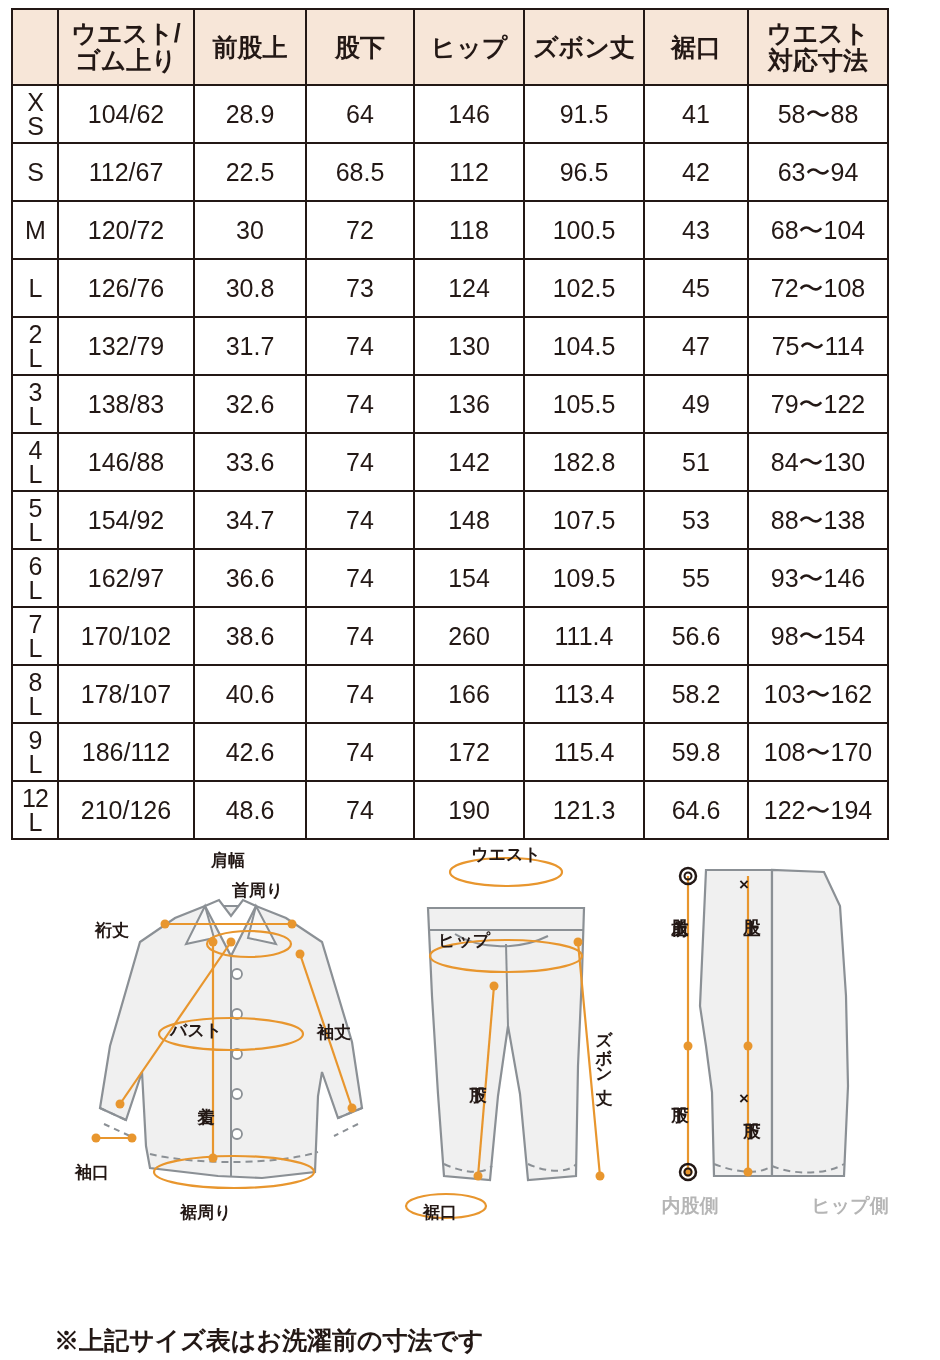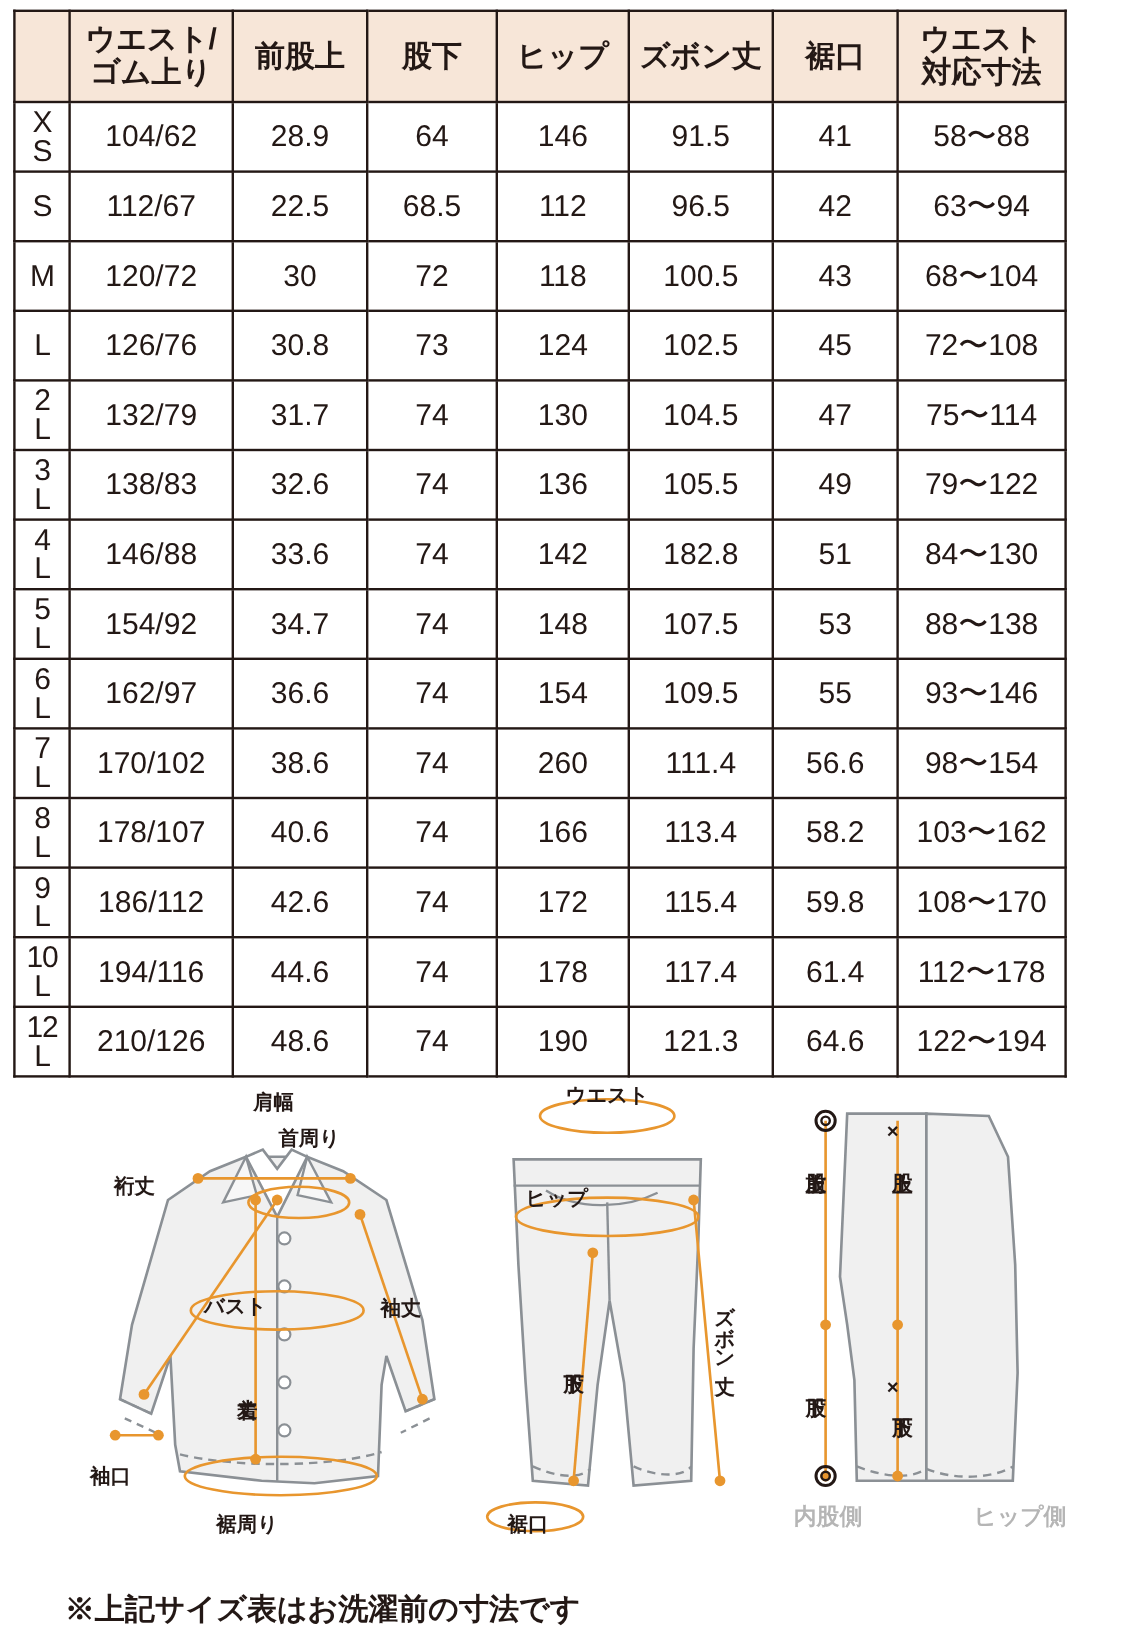--- a/index.html
+++ b/index.html
@@ -235,30 +235,20 @@
           <td class="sizecell">9<br>L</td>
           <td>186/112</td>
           <td>42.6</td>
           <td>74</td>
           <td>172</td>
           <td>115.4</td>
           <td>59.8</td>
           <td>108〜170</td>
         </tr>
         <tr>
-          <td class="sizecell">10<br>L</td>
-          <td>194/116</td>
-          <td>44.6</td>
-          <td>74</td>
-          <td>178</td>
-          <td>117.4</td>
-          <td>61.4</td>
-          <td>112〜178</td>
-        </tr>
-        <tr>
           <td class="sizecell">12<br>L</td>
           <td>210/126</td>
           <td>48.6</td>
           <td>74</td>
           <td>190</td>
           <td>121.3</td>
           <td>64.6</td>
           <td>122〜194</td>
         </tr>
       </tbody>

